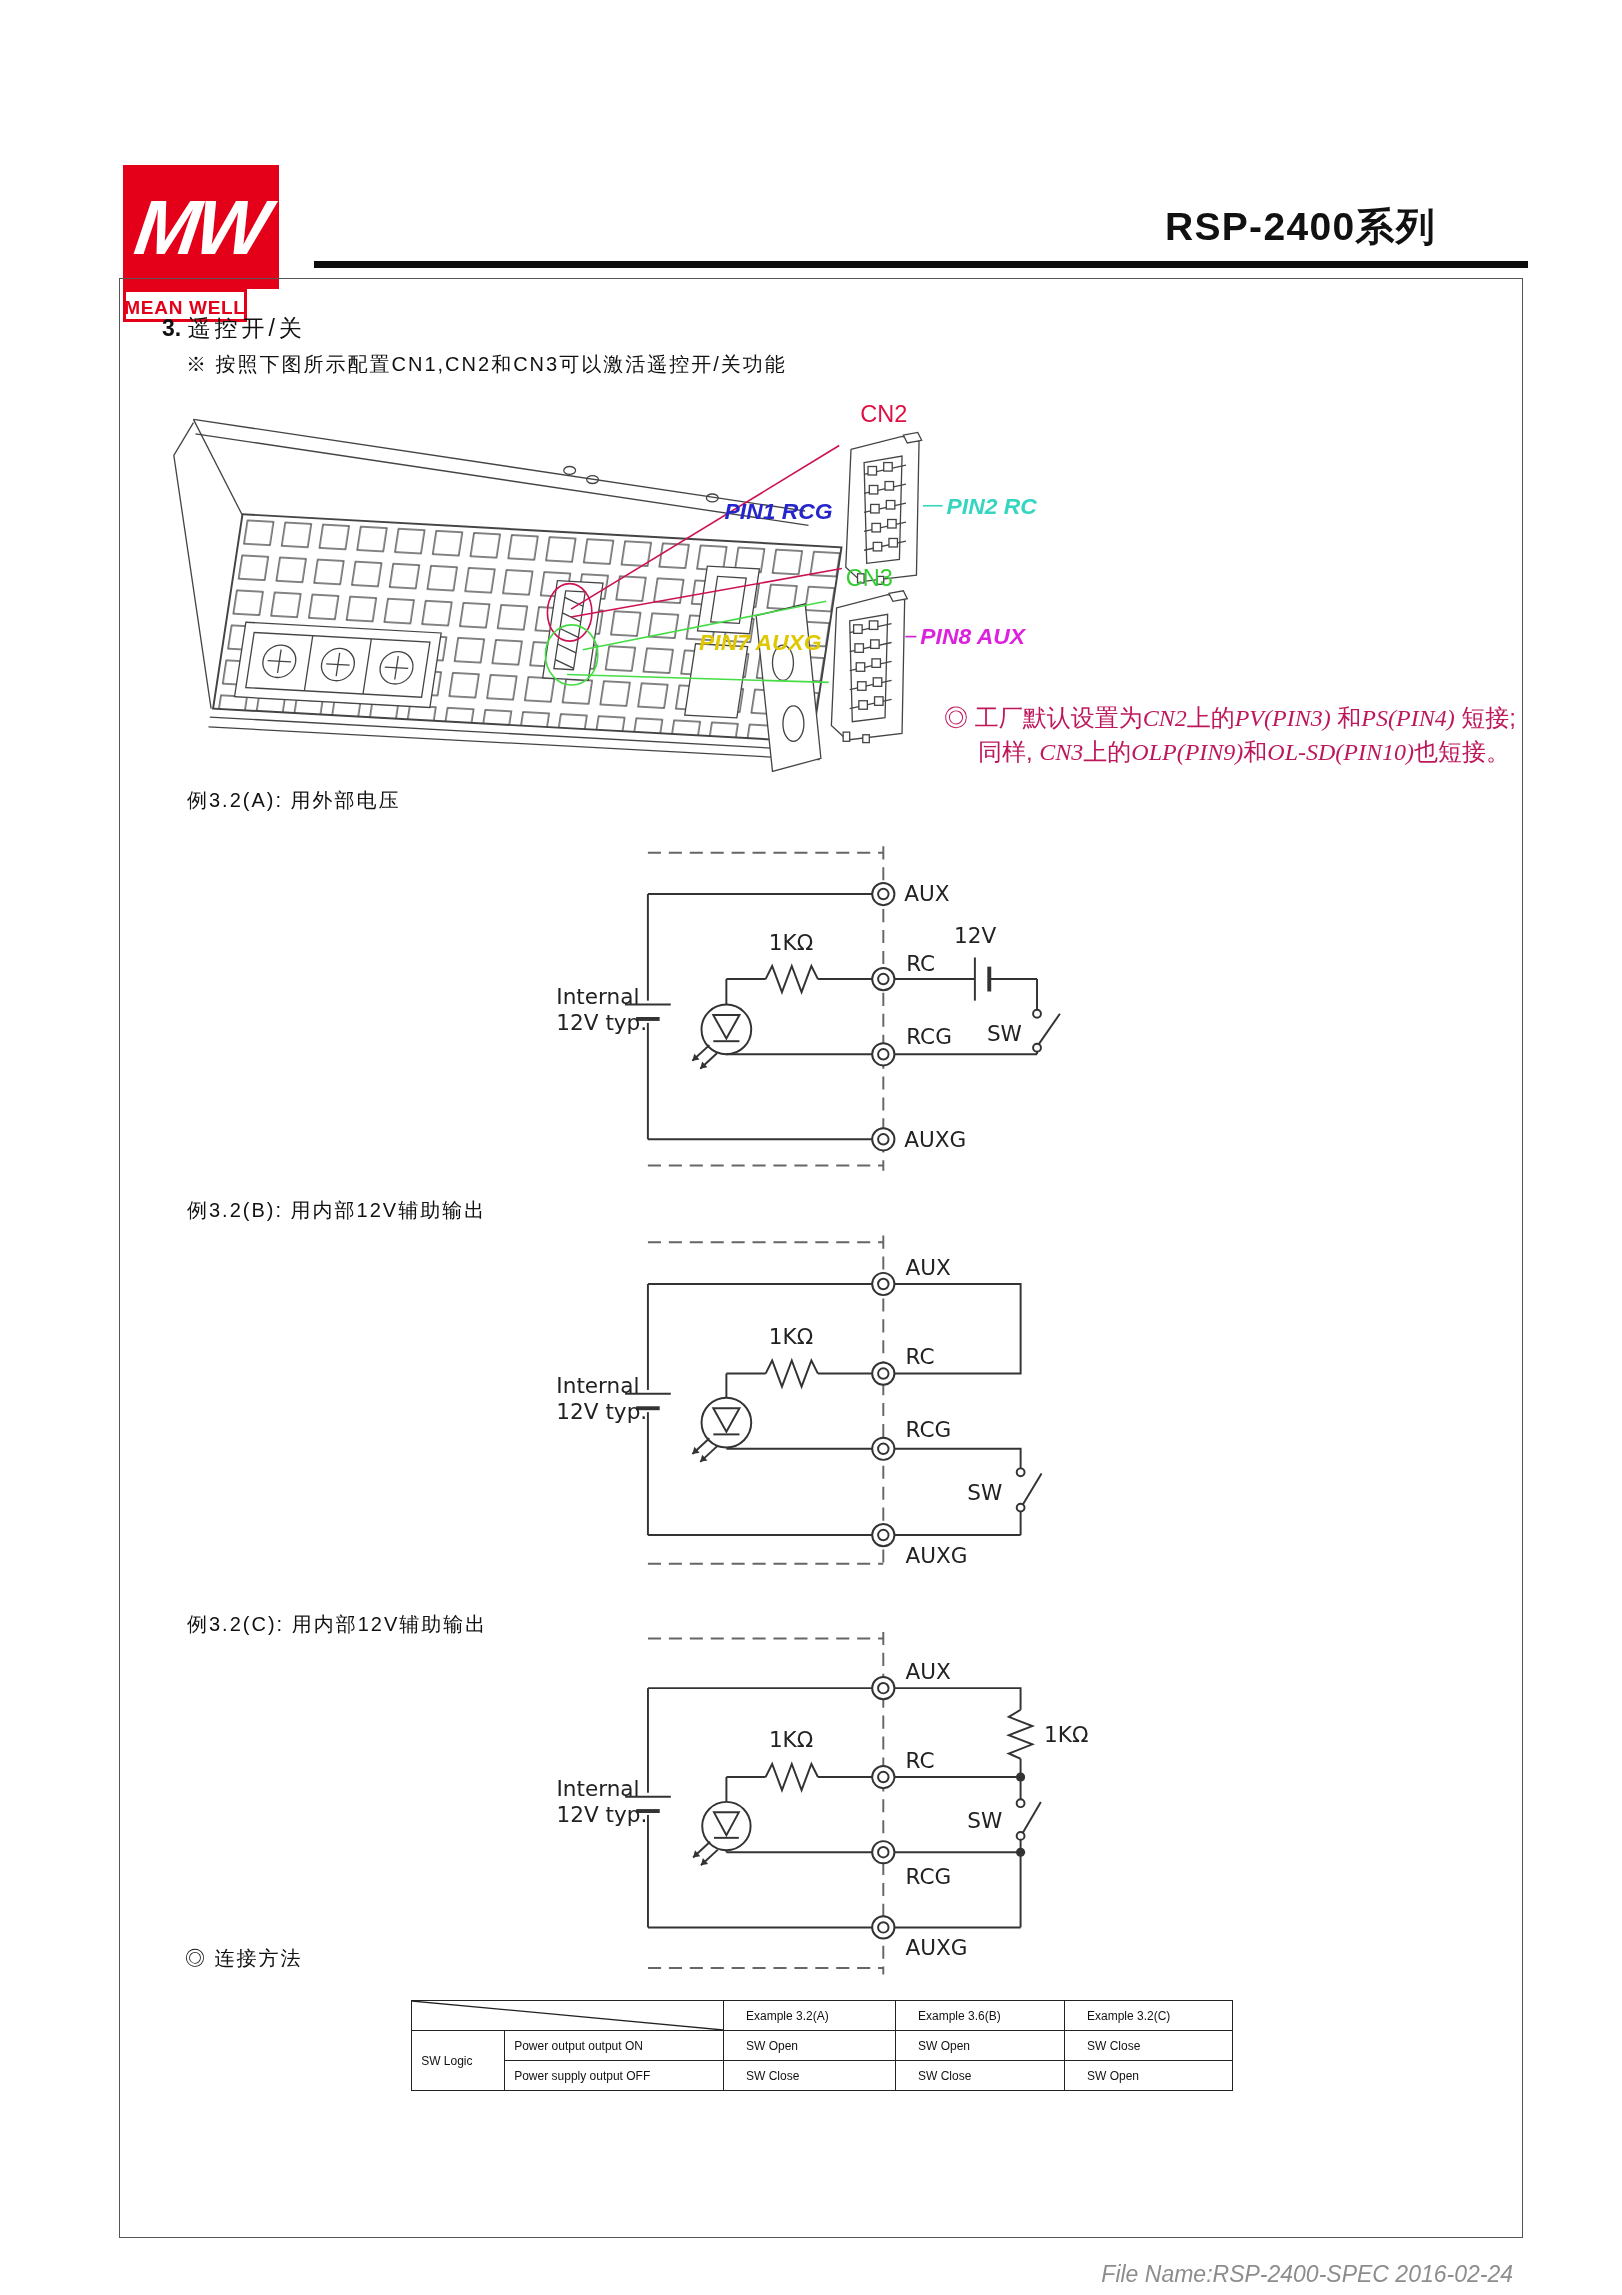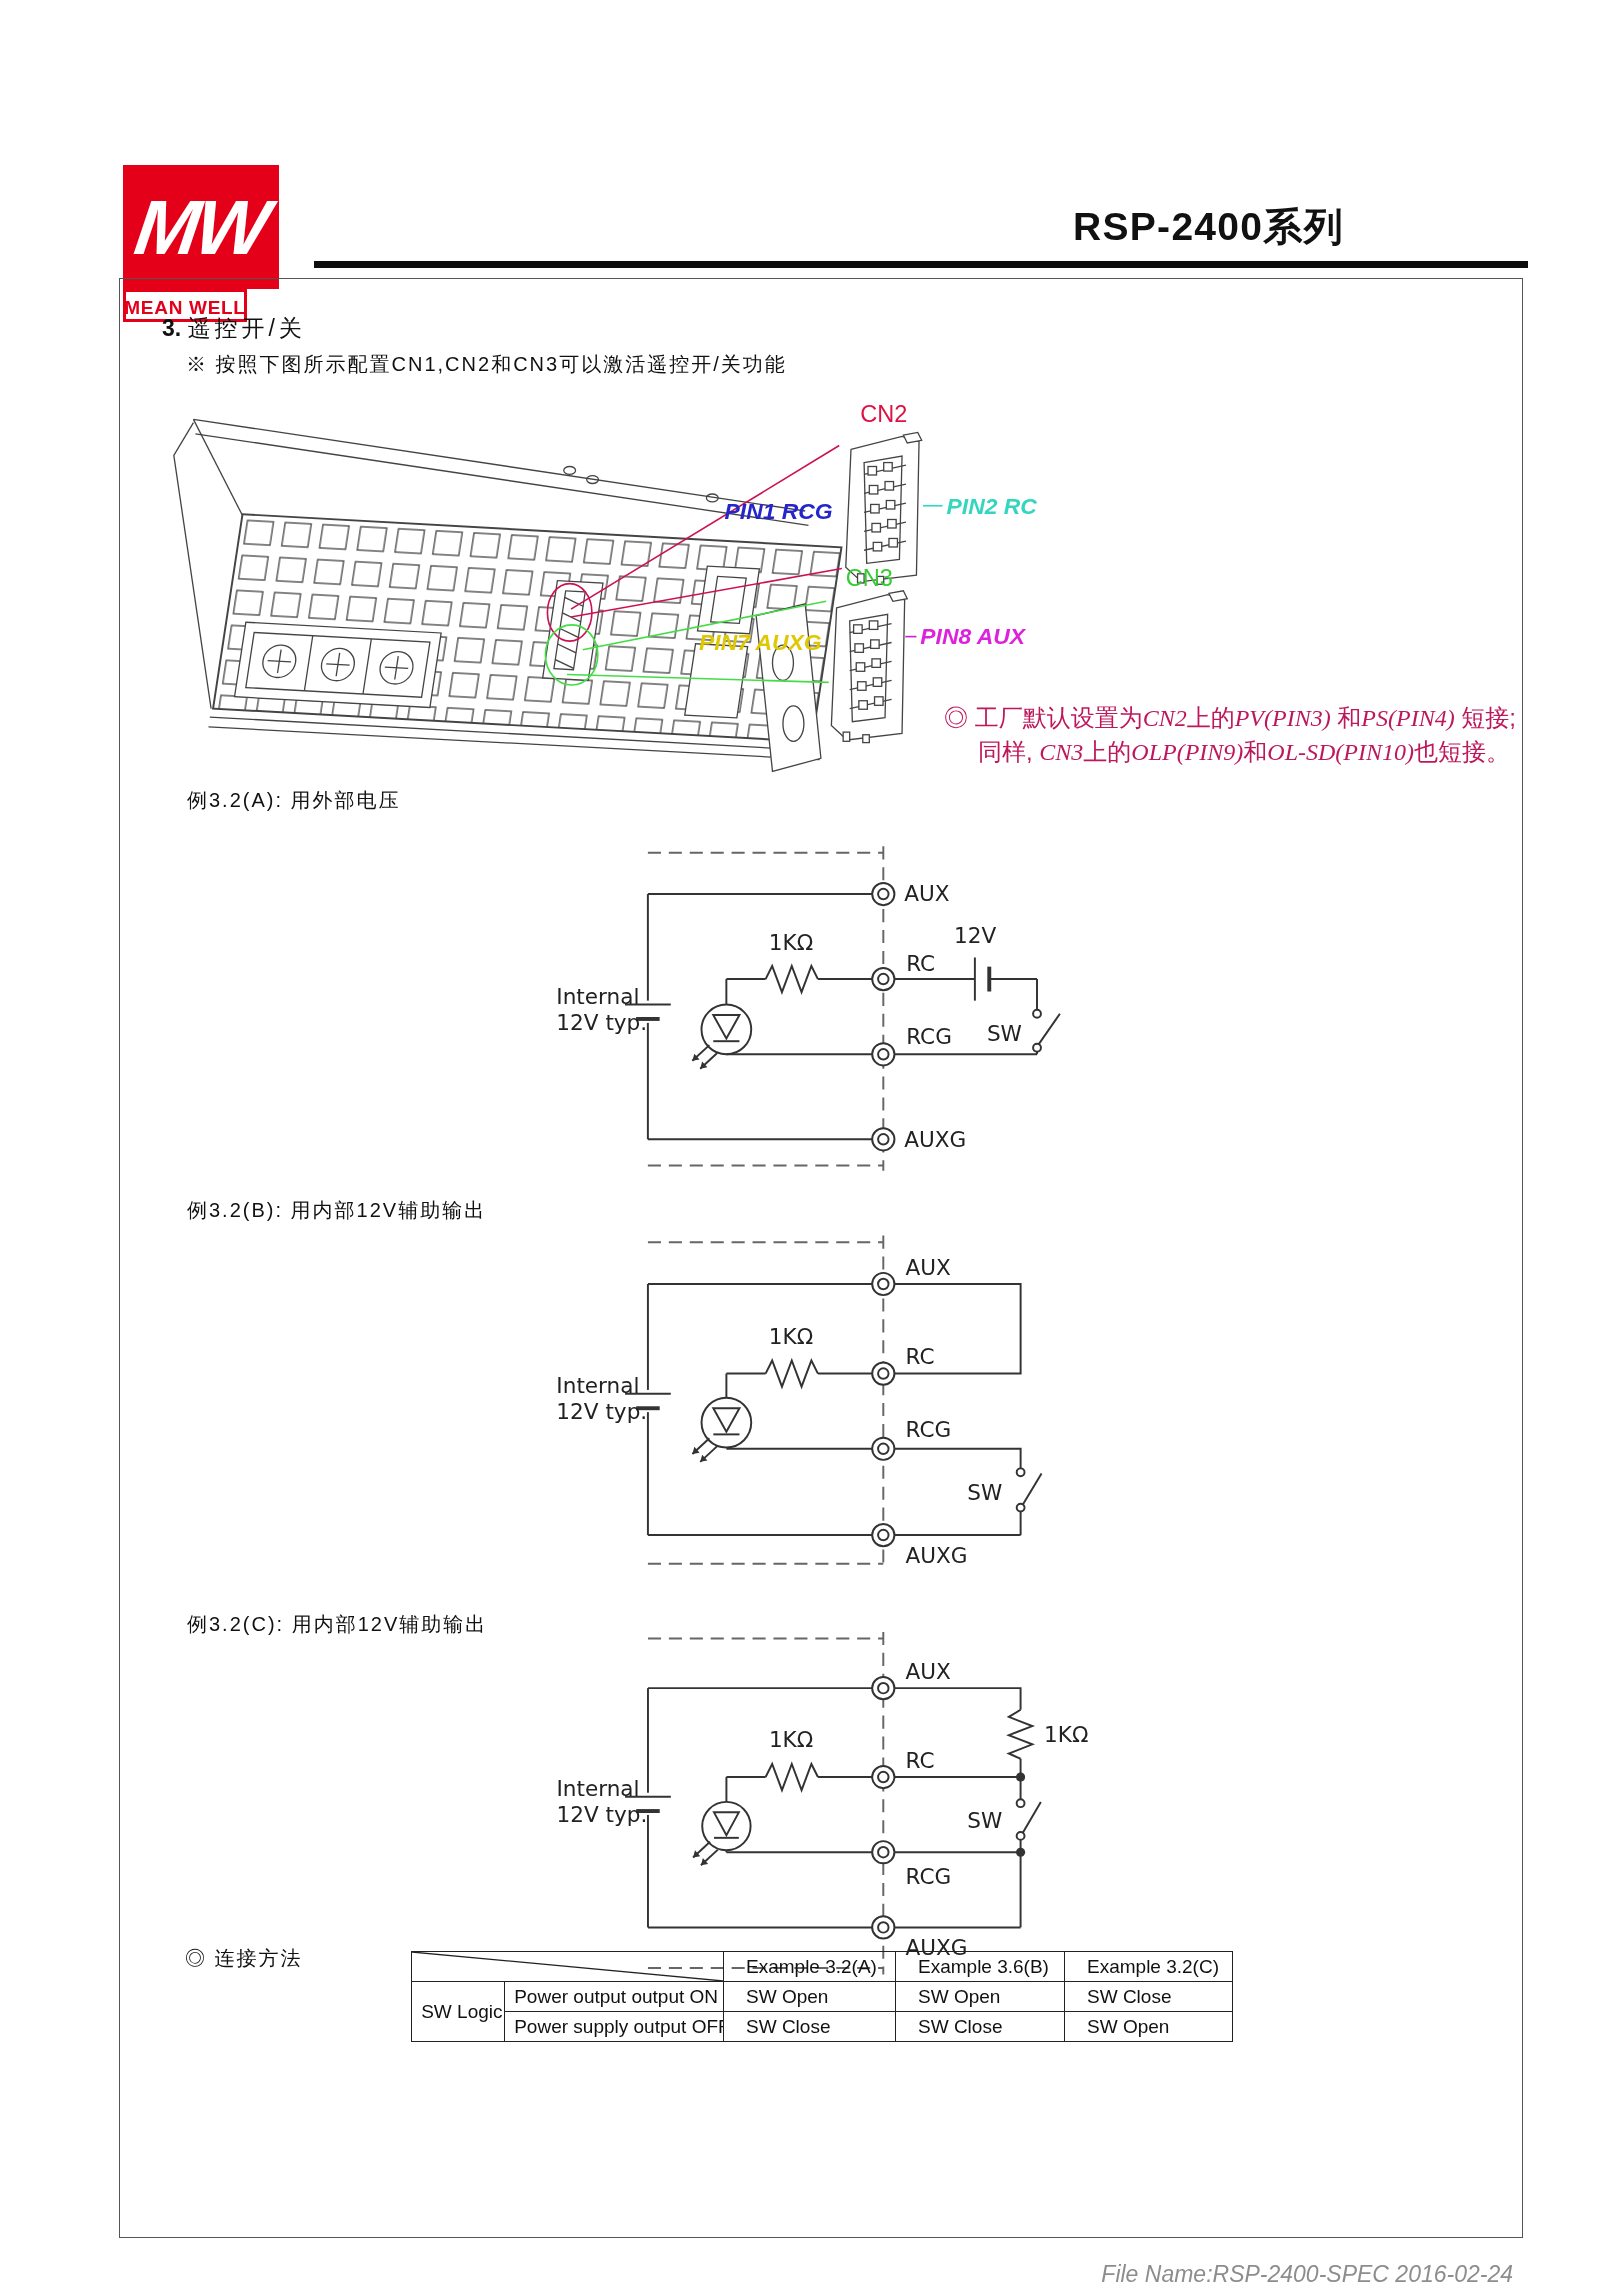--- a/index.html
+++ b/index.html
@@ -9,21 +9,21 @@
 
   
   .logo-square{left:123px;top:165px;width:156px;height:124px;background:#e50019;
                display:flex;align-items:center;justify-content:center;}
   .logo-mw{color:#fff;font-weight:bold;font-style:italic;font-size:77px;
            transform:skewX(-8deg);letter-spacing:-3.9px;}
   .logo-textbox{left:123px;top:289px;width:124px;height:33px;border:3.3px solid #e50019;
                 box-sizing:border-box;display:flex;align-items:flex-end;justify-content:center;}
   .logo-name{color:#e50019;font-weight:bold;font-size:19px;letter-spacing:0.7px;white-space:nowrap;}
   .doc-title{left:322px;top:203px;font-size:36px;font-weight:bold;letter-spacing:7.9px;white-space:nowrap;}
-  .doc-series{left:1073px;top:200px;width:455px;text-align:left;font-size:39px;font-weight:bold;
+  .doc-series{left:1073px;top:200px;width:455px;text-align:center;font-size:39px;font-weight:bold;
               letter-spacing:1.3px;white-space:nowrap;}
   .header-rule{left:314px;top:261px;width:1214px;height:7.2px;background:#0d0d0d;}
 
   
   .content-frame{left:119px;top:278px;width:1404px;height:1960px;border:1.3px solid #555;box-sizing:border-box;}
 
   
   .sec-head{left:162px;top:313px;font-size:23px;white-space:nowrap;}
   .sec-head .no{font-weight:bold;}
   .sec-head .ttl{letter-spacing:3.9px;margin-left:6.5px;}
@@ -48,22 +48,22 @@
   .ca{top:845px;} .cb{top:1233px;} .cc{top:1628px;}
   .wire{stroke:#333;stroke-width:3;fill:none;}
   .wire6{stroke:#333;stroke-width:6;fill:none;}
   .dash{stroke:#666;stroke-width:3;fill:none;stroke-dasharray:20 12;}
   .term{stroke:#333;stroke-width:3;fill:#fff;}
   .ctext{font-size:33px;font-family:"DejaVu Sans","Liberation Sans",sans-serif;fill:#222;}
 
   .conn-label{left:185px;top:1945px;font-size:20px;letter-spacing:2px;}
 
   
-  .logic-table{left:411px;top:1951px;border-collapse:collapse;table-layout:fixed;width:820px;
-               font-size:19px;color:#111;}
+  .logic-table{left:411px;top:2000px;border-collapse:collapse;table-layout:fixed;width:820px;
+               font-size:12px;color:#111;}
   .logic-table td{border:1.3px solid #222;padding:0 0 0 9.2px;height:30px;box-sizing:border-box;
                   white-space:nowrap;overflow:hidden;}
   .logic-table td.val{padding-left:22px;}
   .logic-table td.corner{position:relative;padding:0;}
   .corner svg{position:absolute;left:0;top:0;width:100%;height:100%;}
 
   .footer{left:982px;top:2261px;width:531px;text-align:right;font-size:23px;font-style:italic;color:#8d8d8d;
           white-space:nowrap;}
 </style>
 </head>

